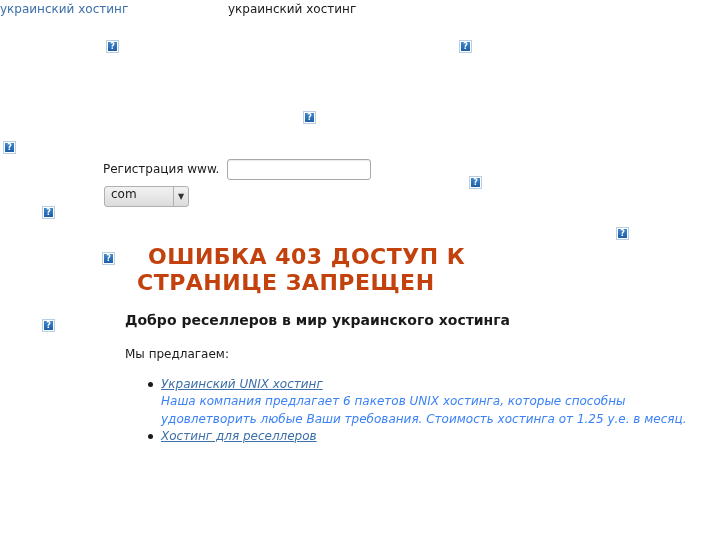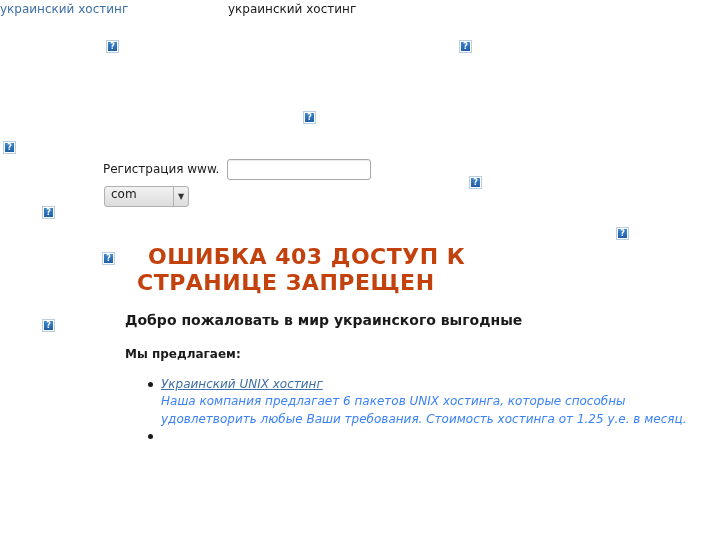--- a/index.html
+++ b/index.html
@@ -38,21 +38,21 @@
     width:14px; height:100%; border-left:1px solid #b0b0b0;
     display:flex; align-items:center; justify-content:center; font-size:8px; color:#333;
   }
   .h1 {
     left:117px; top:244px; width:420px; font-size:22px; font-weight:bold;
     letter-spacing:0.5px; line-height:26px; color:#c2410c;
     text-indent:11px;
     margin-left:20px;
   }
   .h2 { left:125px; top:312px; font-size:14px; font-weight:bold; white-space:nowrap; }
-  .h3 { left:125px; top:347px; font-size:12px; font-weight:bold; white-space:nowrap; }
+  .h3 { left:125px; top:347px; font-size:12px; font-weight:normal; white-space:nowrap; }
   ul.offers {
     position:absolute; left:148px; top:376px; margin:0; padding:0; list-style:none; width:560px;
   }
   ul.offers li { position:relative; padding-left:13px; font-size:12px; line-height:17.3px;font-style:italic; }
   ul.offers li::before {
     content:""; position:absolute; left:0; top:6px; width:5px; height:5px; border-radius:50%; background:#1a1a1a;
   }
   ul.offers a { color:#3d6fa8; text-decoration:underline; }
   ul.offers .desc { display:block; color:#3b82f6; }
 </style>
@@ -91,23 +91,24 @@
   </div>
 
 <div class="abs reg-label">Регистрация www.</div>
 <input class="abs reg-input" type="text" value="" style="">
 <div class="abs select">
   <span class="val">com</span>
   <span class="arrow">▼</span>
 </div>
 
 <div class="abs h1">ОШИБКА 403 ДОСТУП К СТРАНИЦЕ ЗАПРЕЩЕН</div>
-<div class="abs h2">Добро пожаловать в мир украинского выгодные</div>
+<div class="abs h2">Добро реселлеров в мир украинского хостинга</div>
 <div class="abs h3">Мы предлагаем:</div>
 
 <ul class="offers">
   <li>
     <a href="#">Украинский UNIX хостинг</a>
     <span class="desc">Наша компания предлагает 6 пакетов UNIX хостинга, которые способны удовлетворить любые Ваши требования. Стоимость хостинга от 1.25 у.е. в месяц.</span>
   </li>
   <li>
+    <a href="#">Хостинг для реселлеров</a>
   </li>
 </ul>
 
 </body></html>

